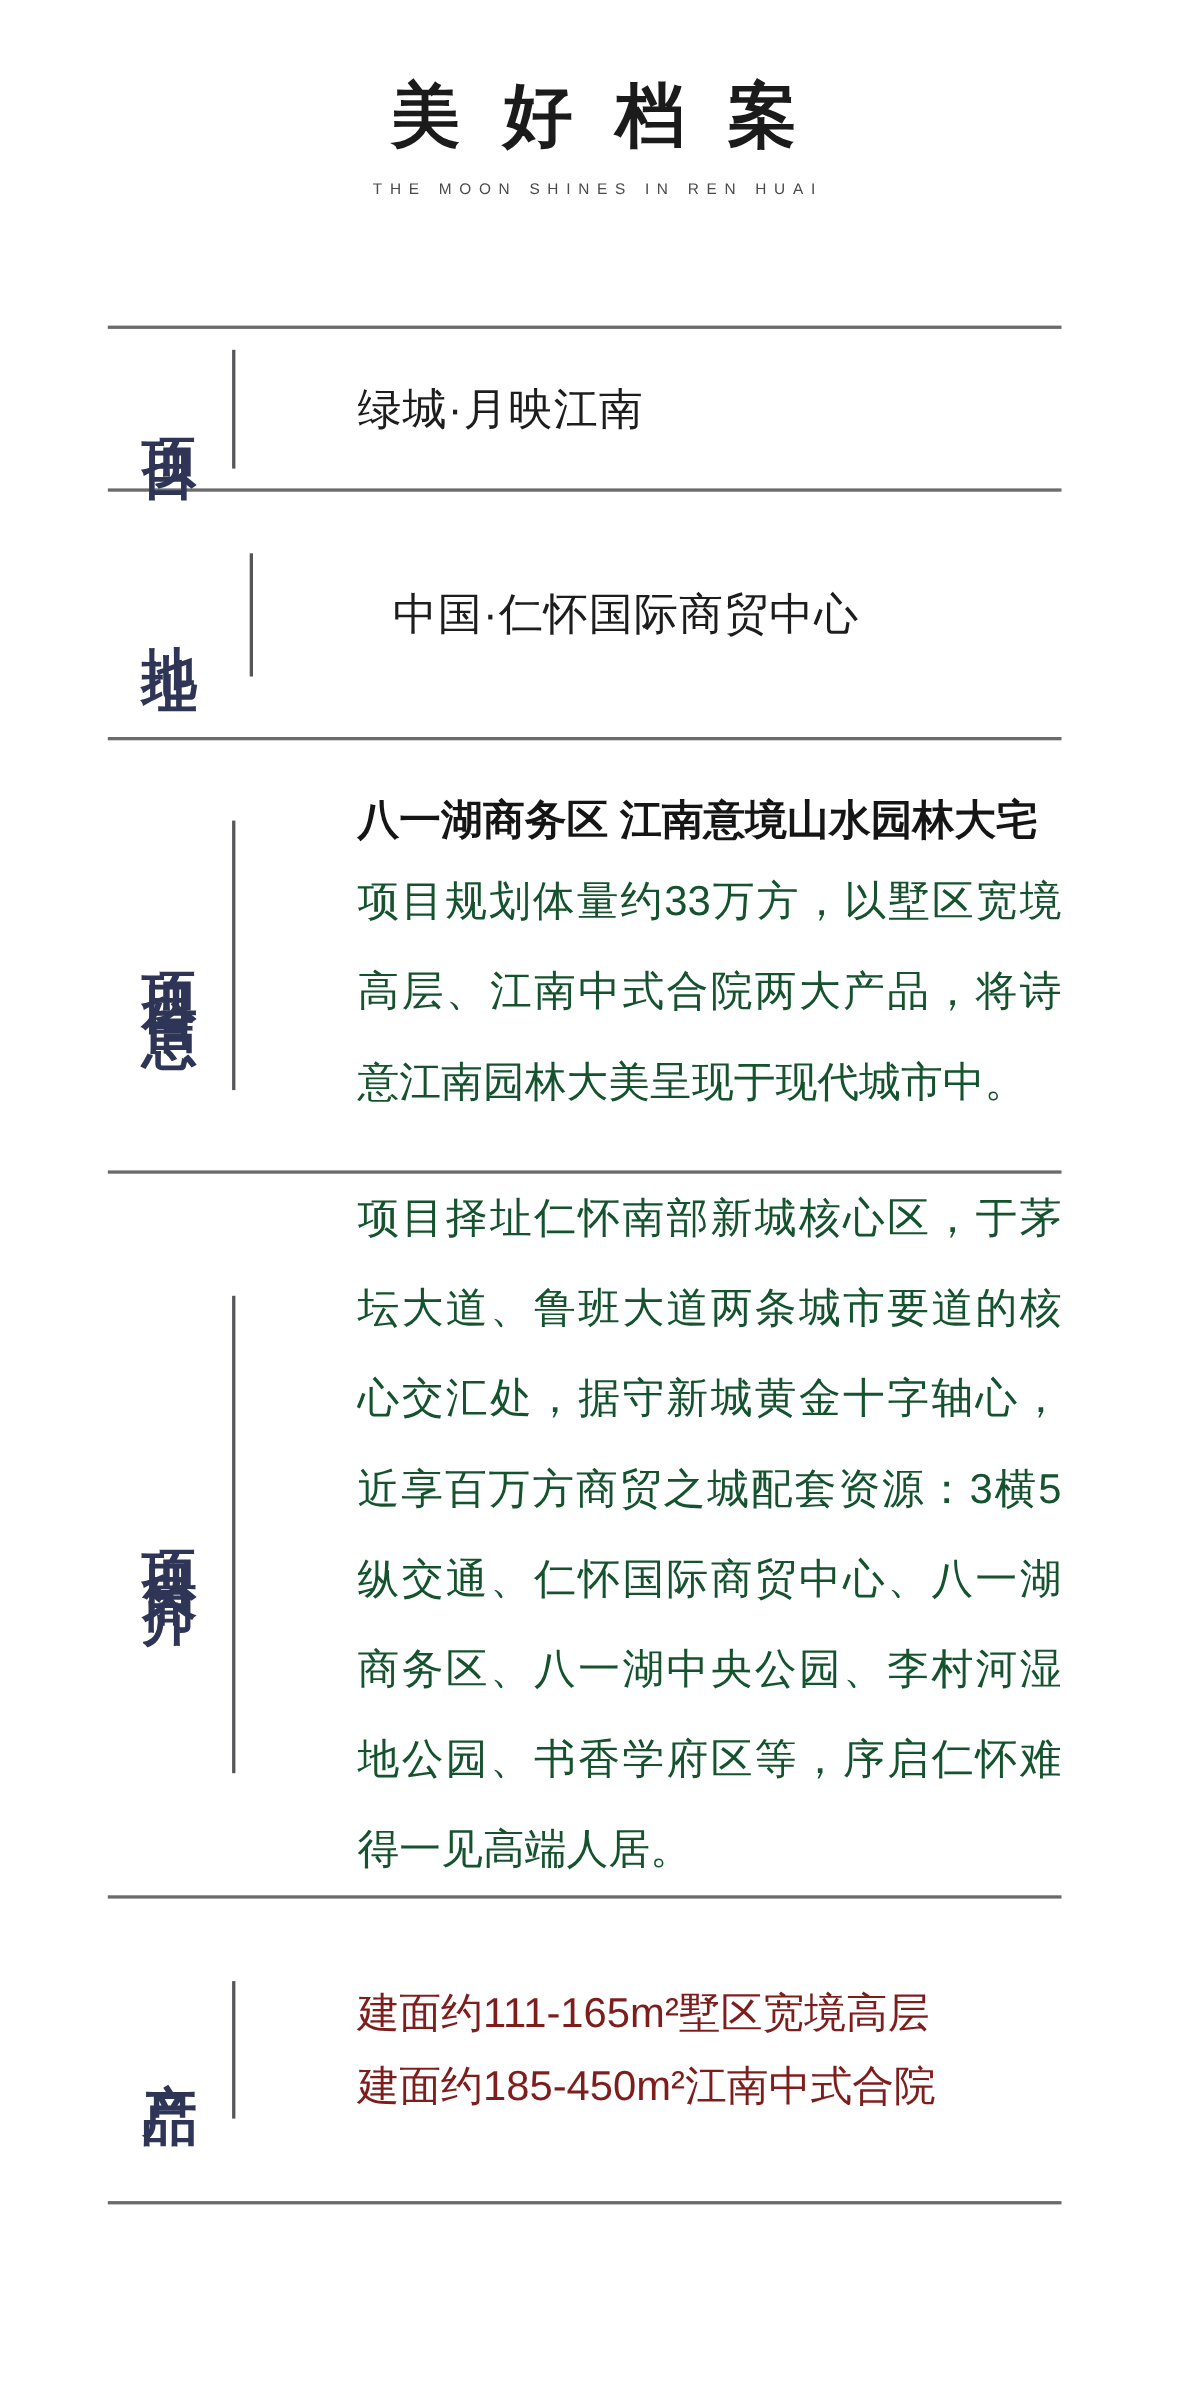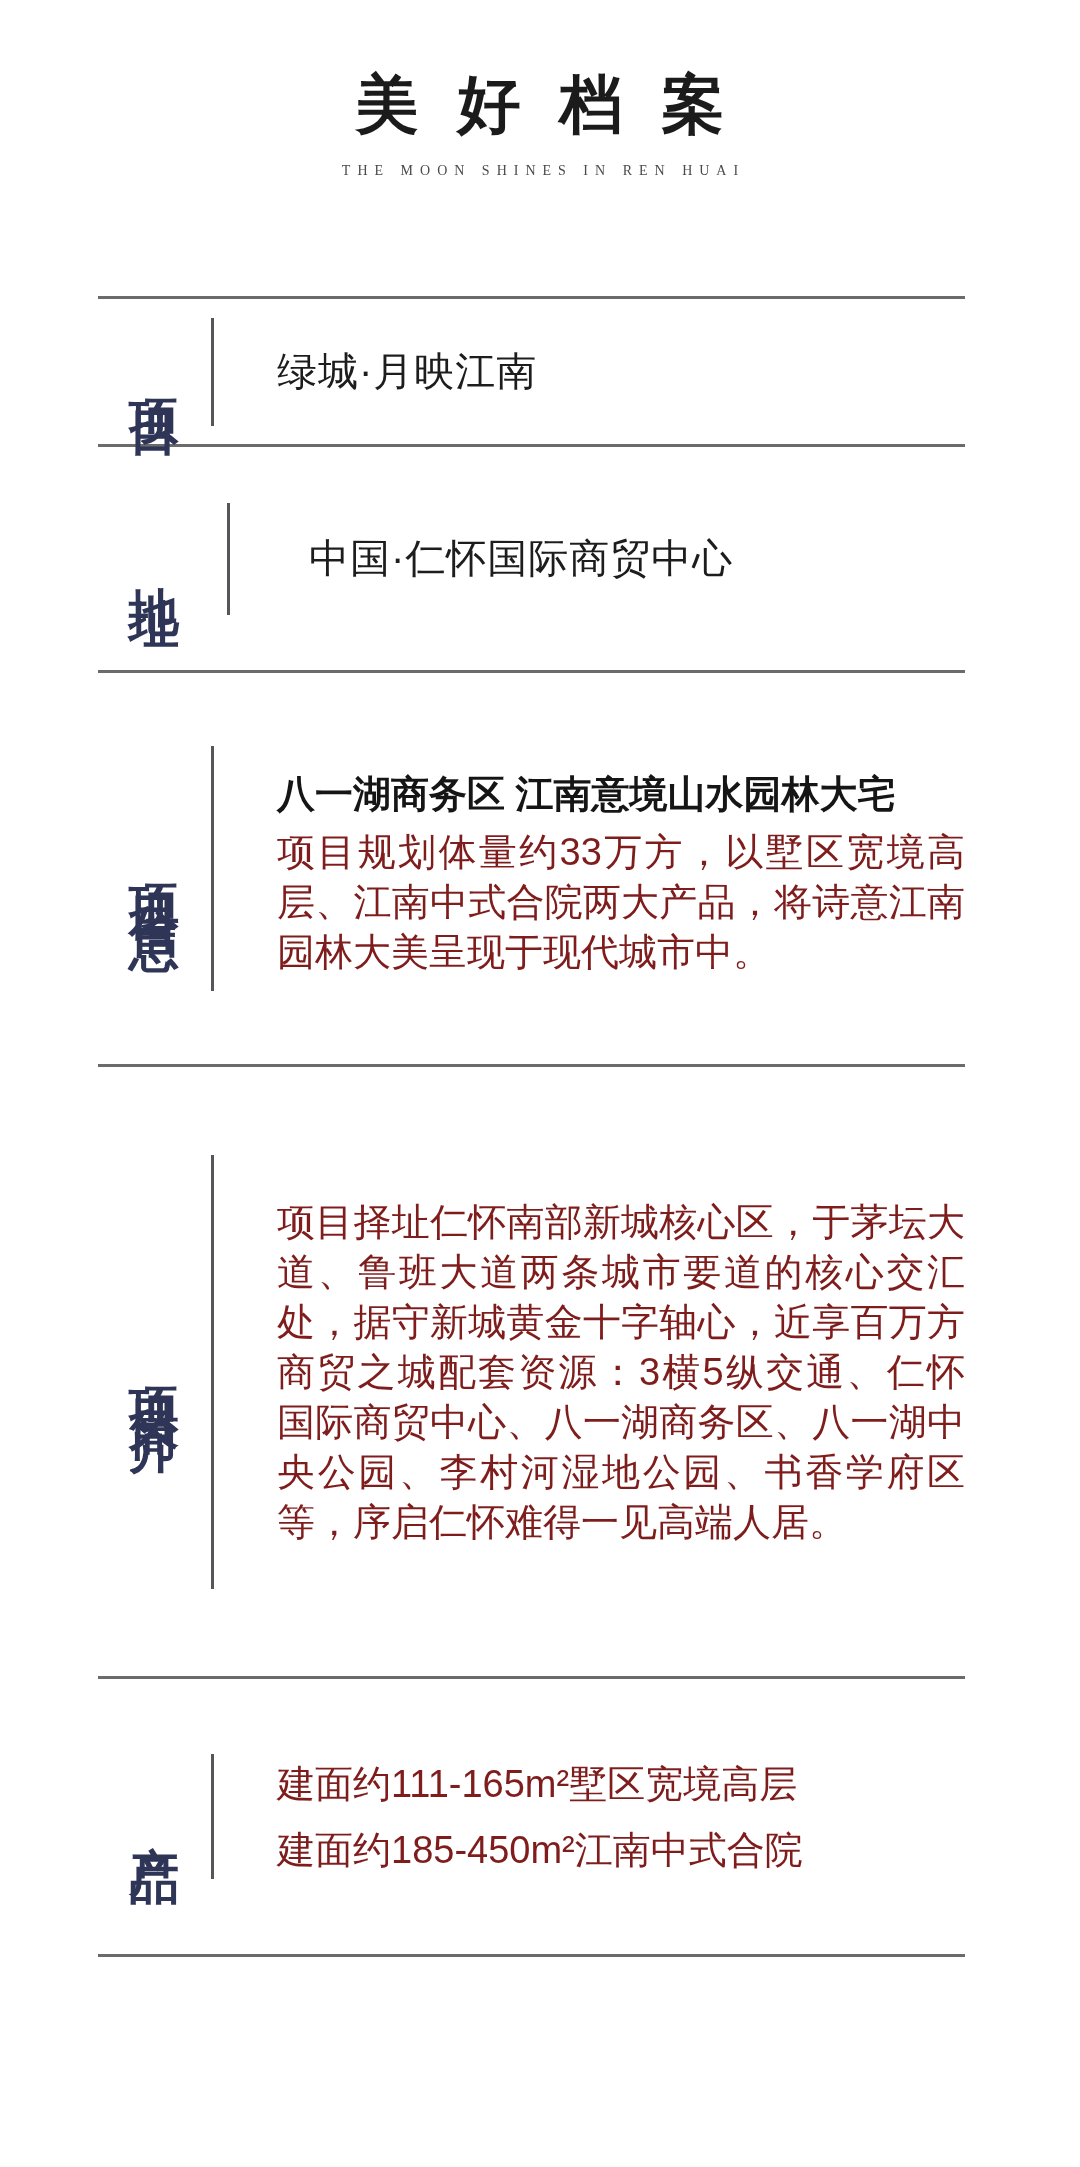--- a/index.html
+++ b/index.html
@@ -26,21 +26,21 @@
     font-family: "DejaVu Serif", "Liberation Serif", serif;
     font-weight: 600;
     font-size: 63px;
     color: #1b1b1b;
     letter-spacing: 0.62em;
     text-indent: 0.62em;
     line-height: 1.1;
   }
   .subtitle {
     margin-top: 24px;
-    font-family: Liberation Serif, serif;
+    font-family: Liberation Sans, sans-serif;
     font-size: 14px;
     color: #4a4a4a;
     letter-spacing: 0.5em;
     text-indent: 0.5em;
   }
   
   .sheet {
     position: absolute;
     left: 98px;
     top: 296px;
@@ -76,20 +76,21 @@
   .vline {
     width: 3px;
     flex: 0 0 3px;
     background: #55565a;
     align-self: center;
   }
   .content-cell {
     flex: 1 1 auto;
     padding-left: 63px;
     box-sizing: border-box;
+    margin-left: 48px;
   }
   
   .s-project  { min-height: 148px; }
   .s-address  { min-height: 226px; gap: 16px; }
   .s-info     { min-height: 394px; }
   .s-intro    { min-height: 612px; }
   .s-products { min-height: 278px; }
   .s-phone    { min-height: 153px; }
   .s-project  .vline { height: 108px; }
   .s-address  .vline { height: 112px; }
@@ -104,23 +105,23 @@
     color: #1d1d1d;
   }
   .info-headline {
     font-size: 38px;
     font-weight: 700;
     line-height: 66px;
     color: #151515;
   }
   .body-text {
     font-size: 38px;
-    line-height: 50px;
+    line-height: 82px;
     text-align: justify;
-    color: #7f1d1d;
+    color: #14532d;
   }
   .product-line {
     font-size: 38px;
     line-height: 66px;
     color: #7f1d1d;
   }
   .phone-value {
     font-size: 44px;
     letter-spacing: 4px;
     color: #222222;

